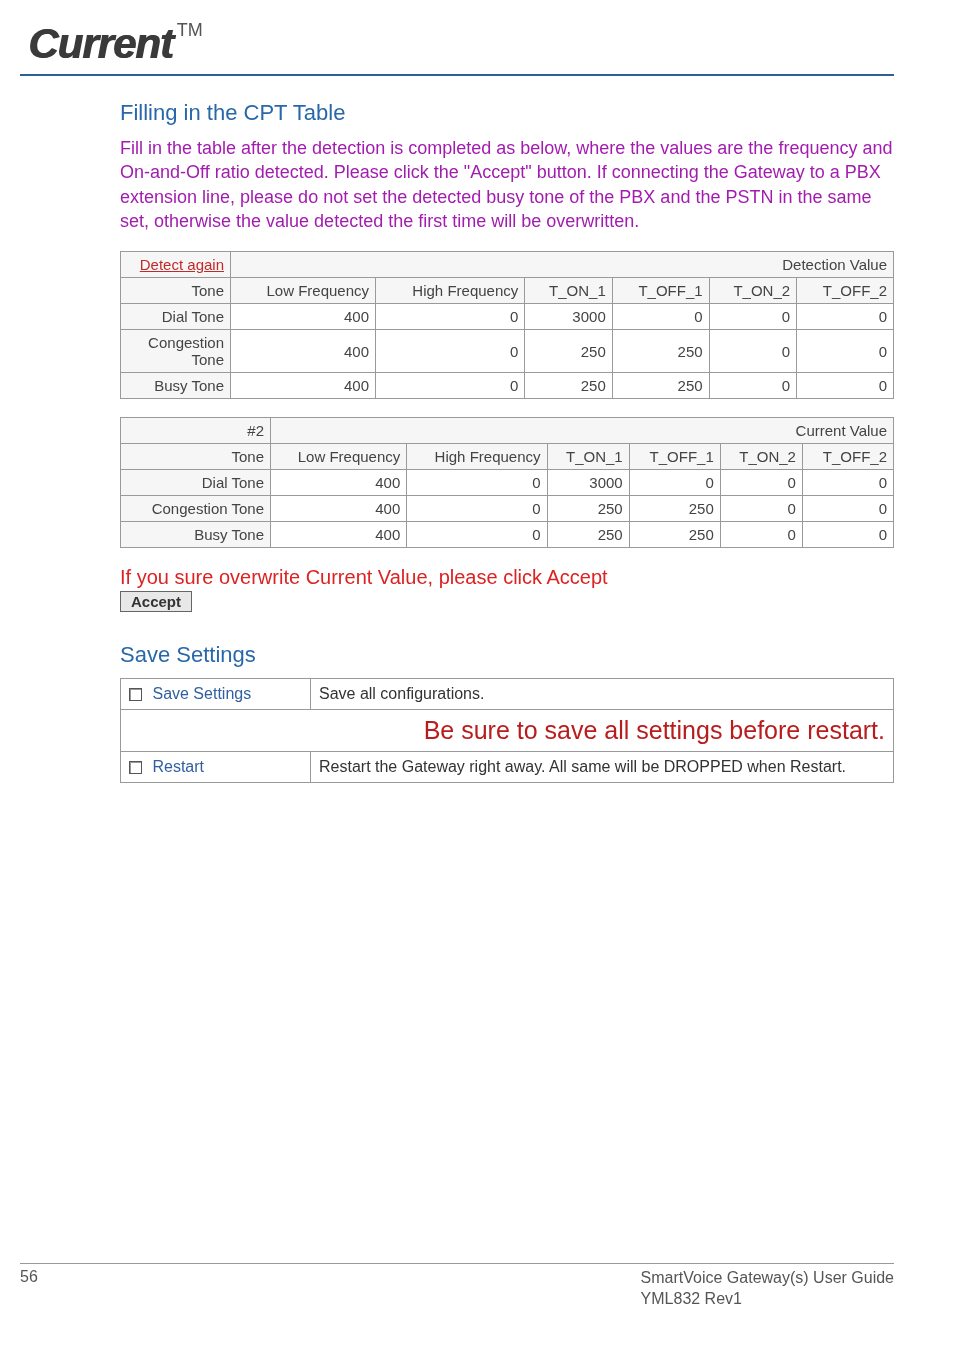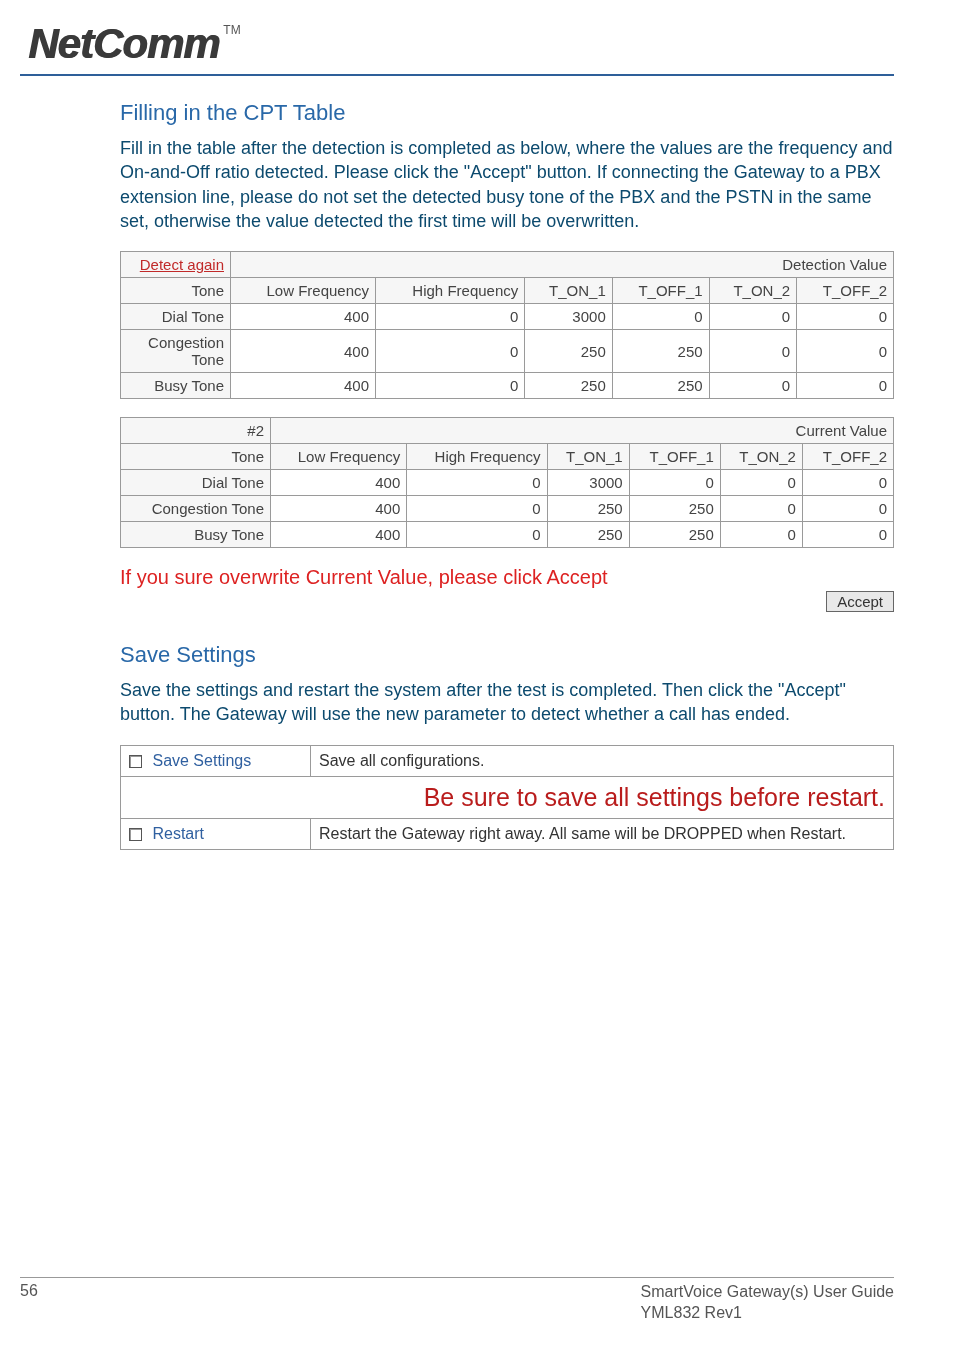--- a/index.html
+++ b/index.html
@@ -20,34 +20,34 @@
   }
   .logo {
     font-family: "Arial Black", Arial, sans-serif;
     font-style: italic;
     font-weight: 900;
     font-size: 42px;
     letter-spacing: -1px;
     color: #3a3a3a;
     text-shadow: 1px 0 #3a3a3a;
   }
-  .tm { font-size: 12px; color: #555; margin-left: 4px; vertical-align: top; position: relative; top: -14px; }
+  .tm { font-size: 18px; color: #555; margin-left: 4px; vertical-align: top; position: relative; top: -14px; }
   .hr1 { border: none; border-top: 2px solid #2e5f99; margin-bottom: 8px; }
   .content { padding-left: 100px; padding-right: 0; margin-top: 24px; }
   .subhead {
     color: #2968a8;
     font-size: 22px;
     font-weight: normal;
     margin-bottom: 10px;
   }
   .para {
     font-size: 18px;
     line-height: 1.35;
     margin-bottom: 18px;
-    color: #0c4a6e;
+    color: #a21caf;
   }
   table.data {
     border-collapse: collapse;
     width: 100%;
     font-size: 15px;
     color: #444;
     margin-bottom: 18px;
   }
   table.data th, table.data td {
     border: 1px solid #9a9a9a;
@@ -58,21 +58,21 @@
   }
   table.data th { background: #f6f6f6; }
   .link-cell { color: #c12a2a; text-decoration: underline; }
   .prompt {
     text-align: left;
     color: #d22;
     font-size: 20px;
     margin-top: 8px;
     margin-bottom: 2px;
   }
-  .accept-btn-wrap { text-align: right; margin-bottom: 30px; }
+  .accept-btn-wrap { text-align: left; margin-bottom: 30px; font-weight: bold; }
   .accept-btn {
     display: inline-block;
     border: 1px solid #666;
     background: #e8e8e8;
     padding: 1px 10px;
     font-size: 15px;
     color: #333;
   }
   .save-table {
     border-collapse: collapse;
@@ -95,40 +95,40 @@
     margin-right: 6px;
     vertical-align: -2px;
   }
   .red-banner {
     color: #b91c1c;
     font-size: 25px;
     text-align: right;
   }
   .footer {
     position: absolute;
-    bottom: 30px;
+    bottom: 44px;
     left: 20px;
     right: 60px;
   }
   .footer-hr { border: none; border-top: 1px solid #999; margin-bottom: 4px; }
   .footer-row {
     display: flex;
     justify-content: space-between;
     font-size: 16px;
     color: #555;
   }
   .footer-right { text-align: left; line-height: 1.3; }
   .t2-col0 { width: 150px; }
   .t1-col0 { width: 110px; }
 </style>
 </head>
 <body>
 
 <div class="logo-row">
-  <span class="logo">NetComm</span>
+  <span class="logo">Current</span>
   <span class="tm">TM</span>
 </div>
 <hr class="hr1">
 
 <div class="content">
 
   <div class="subhead">Filling in the CPT Table</div>
   <p class="para">Fill in the table after the detection is completed as below, where the values are the frequency and On-and-Off ratio detected. Please click the "Accept" button. If connecting the Gateway to a PBX extension line, please do not set the detected busy tone of the PBX and the PSTN in the same set, otherwise the value detected the first time will be overwritten.</p>
 
   <table class="data">
@@ -220,21 +220,20 @@
     </tr>
   </tbody>
     </table>
 
   <div class="prompt">If you sure overwrite Current Value, please click Accept</div>
   <div class="accept-btn-wrap">
     <span class="accept-btn">Accept</span>
   </div>
 
   <div class="subhead">Save Settings</div>
-  <p class="para">Save the settings and restart the system after the test is completed. Then click the "Accept" button. The Gateway will use the new parameter to detect whether a call has ended.</p>
 
   <table class="save-table">
     <tbody>
         <tr>
       <td class="save-label">
         <span class="chk"></span>
         <span>Save Settings</span>
       </td>
       <td>Save all configurations.</td>
     </tr>

